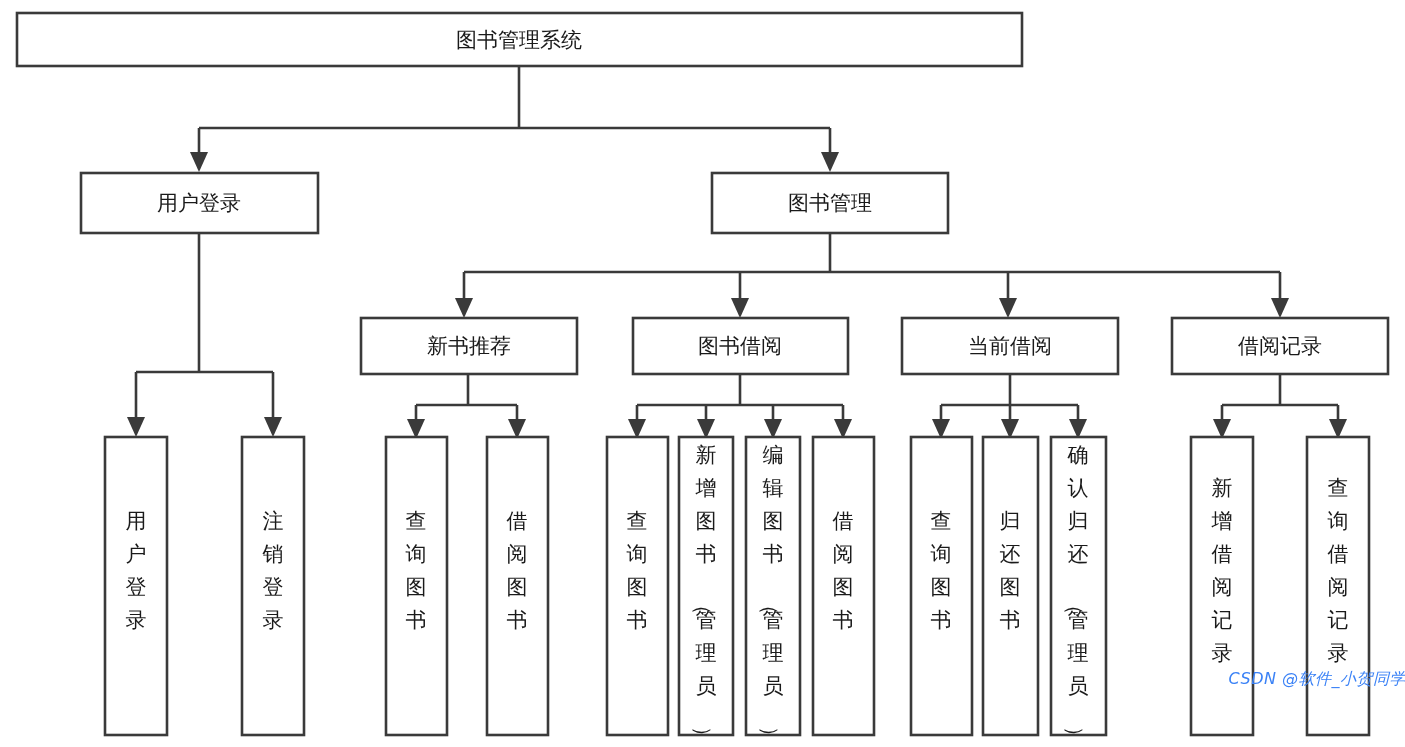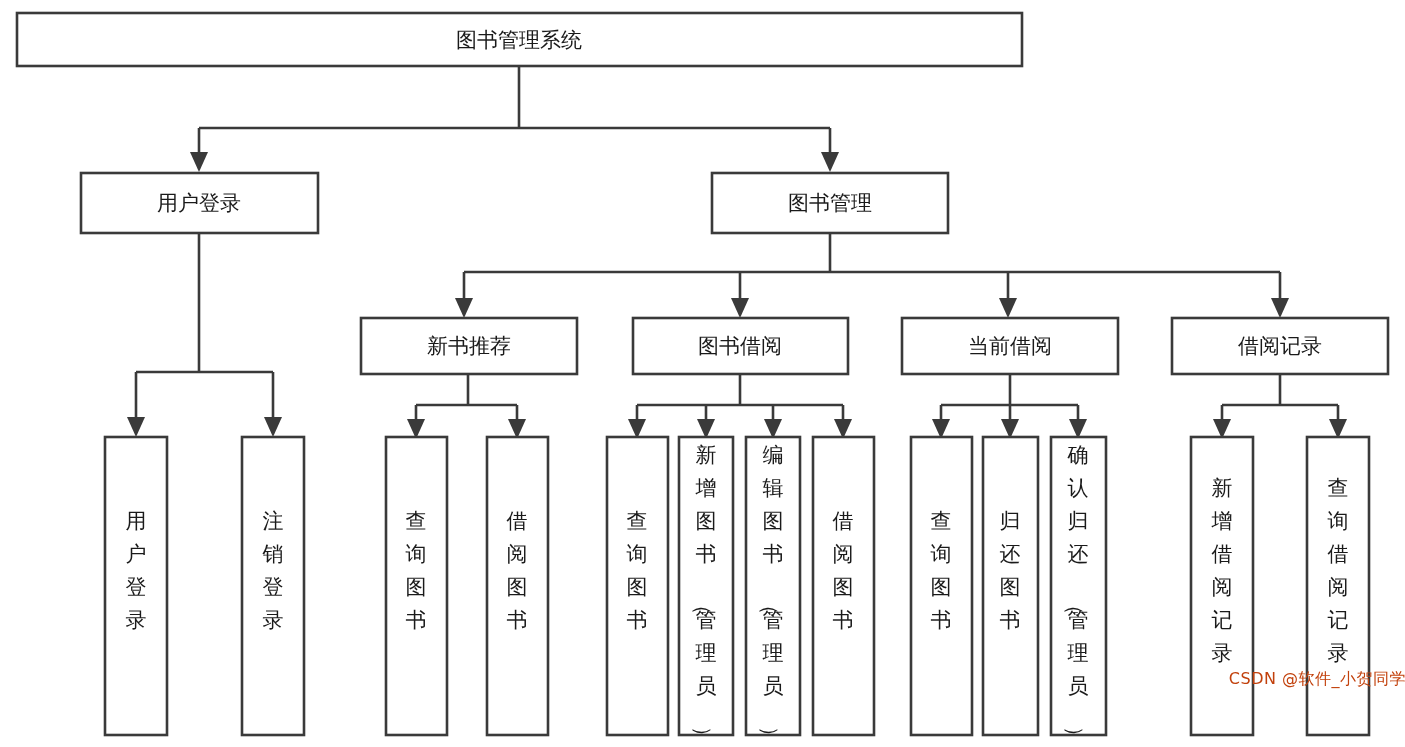--- a/index.html
+++ b/index.html
@@ -53,24 +53,25 @@
     font-family: "DejaVu Sans", "Liberation Sans", sans-serif;
     font-size: 21px;
     text-anchor: middle;
   }
   .watermark {
     position: absolute;
     right: 8px;
     bottom: 6px;
     font-family: "DejaVu Sans", "Liberation Sans", sans-serif;
     font-size: 16px;
-    color: #c2410c;
+    color: #3b82f6;
     letter-spacing: 0.5px;
     white-space: nowrap;
     pointer-events: none;
+    font-style: italic;
   }
 </style>
 </head>
 <body>
 
 <div id="diagram-root">
 
   <svg class="flow" viewBox="0 0 1405 747" xmlns="http://www.w3.org/2000/svg">
 
     <defs>

